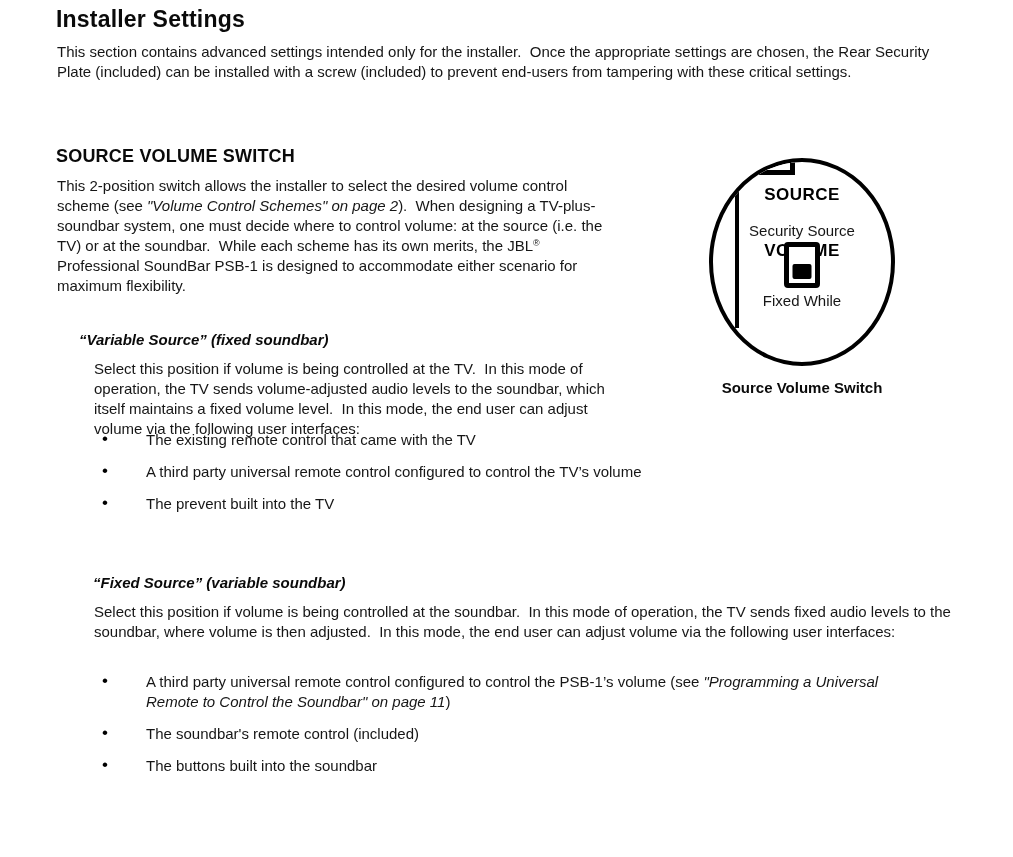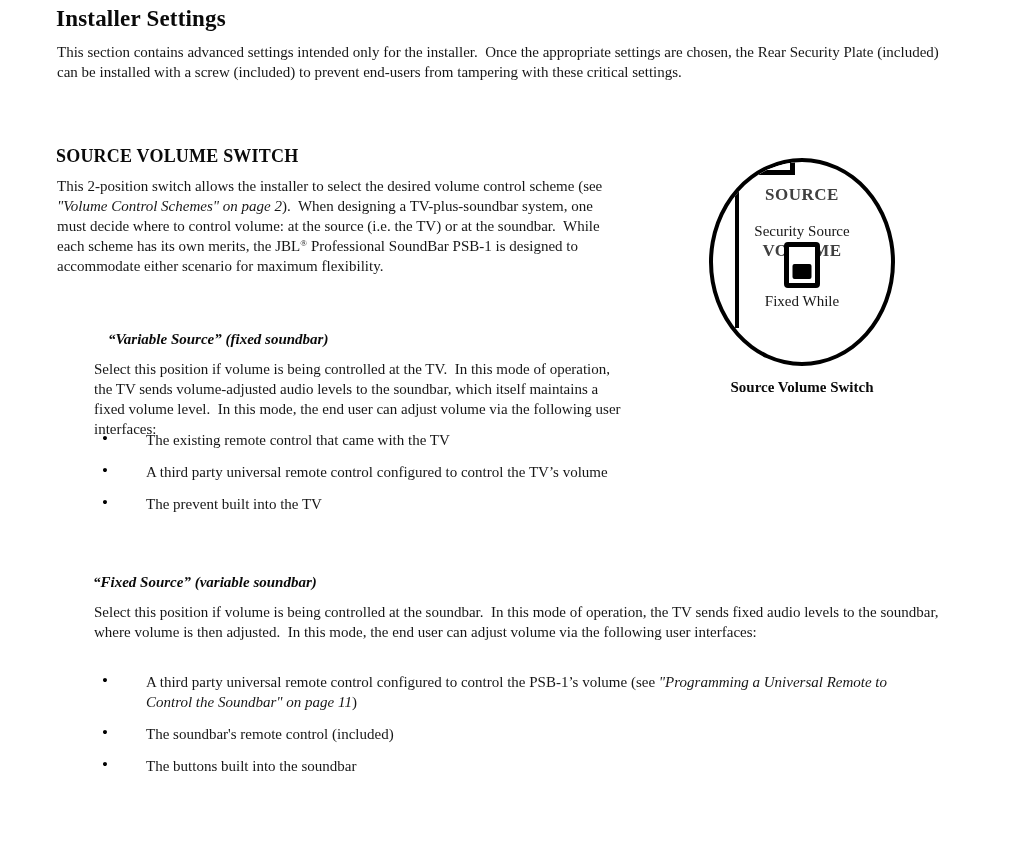--- a/index.html
+++ b/index.html
@@ -1,15 +1,15 @@
 <!DOCTYPE html>
 <html><head>
 <meta charset="utf-8">
 <style>
-  * { box-sizing: border-box; font-family: Liberation Serif, serif; }
+  * { box-sizing: border-box; }
   html, body { margin: 0; padding: 0; background: #fff; }
   .page {
     position: relative;
     width: 1013px;
     height: 857px;
     background: #ffffff;
     font-family: "Liberation Sans", sans-serif;
     color: #111111;
     overflow: hidden;
   }
@@ -83,21 +83,21 @@
     background: #000;
   }
   .panel-notch {
     position: absolute;
     left: 44px; top: -7px;
     width: 38px; height: 20px;
     border: 5px solid #000;
     background: #fff;
   }
   .dg-label { position: absolute; left: 0; right: 0; text-align: center; }
-  .dg-bold  { font-weight: bold; font-size: 17px; letter-spacing: 0.5px; line-height: 17px; color: #404040; }
+  .dg-bold  { font-weight: bold; font-size: 17px; letter-spacing: 0.5px; line-height: 17px; color: #000000; }
   .dg-reg   { font-size: 15px; line-height: 16px; color: #161616; }
   .switch-outer {
     position: absolute;
     left: 50%; top: 80px;
     transform: translateX(-50%);
     width: 36px; height: 46px;
     border: 5px solid #000;
     border-radius: 4px;
     background: #fff;
   }
@@ -125,21 +125,21 @@
 <div class="page">
 
   <h1 class="title abs" style="left:56px; top:6px;">Installer Settings</h1>
 
   <p class="body-text abs" style="left:56px; top:41px; width:882px;">This section contains advanced settings intended only for the installer.  Once the appropriate settings are chosen, the Rear Security Plate (included) can be installed with a screw (included) to prevent end-users from tampering with these critical settings.</p>
 
   <h2 class="section-heading abs" style="left:56px; top:146px;">SOURCE VOLUME SWITCH</h2>
 
   <p class="body-text abs" style="left:56px; top:175px; width:552px;"><span>This 2-position switch allows the installer to select the desired volume control scheme (see </span><em class="xref">"Volume Control Schemes" on page 2</em><span>).  When designing a TV-plus-soundbar system, one must decide where to control volume: at the source (i.e. the TV) or at the soundbar.  While each scheme has its own merits, the JBL</span><sup class="reg">®</sup><span> Professional SoundBar PSB-1 is designed to accommodate either scenario for maximum flexibility.</span></p>
 
-  <h3 class="sub-heading abs" style="left:108px; top:331px;">“Variable Source” (fixed soundbar)</h3>
+  <h3 class="sub-heading abs" style="left:79px; top:331px;">“Variable Source” (fixed soundbar)</h3>
 
   <p class="body-text abs" style="left:93px; top:358px; width:535px;">Select this position if volume is being controlled at the TV.  In this mode of operation, the TV sends volume-adjusted audio levels to the soundbar, which itself maintains a fixed volume level.  In this mode, the end user can adjust volume via the following user interfaces:</p>
 
   <ul class="bullets abs" style="left:93px; top:430px; width:830px;">
     <li><span>The existing remote control that came with the TV</span><em class="xref"></em><span></span></li>
     <li><span>A third party universal remote control configured to control the TV’s volume</span><em class="xref"></em><span></span></li>
     <li><span>The prevent built into the TV</span><em class="xref"></em><span></span></li>
   </ul>
 
   <h3 class="sub-heading abs" style="left:93px; top:574px;">“Fixed Source” (variable soundbar)</h3>

